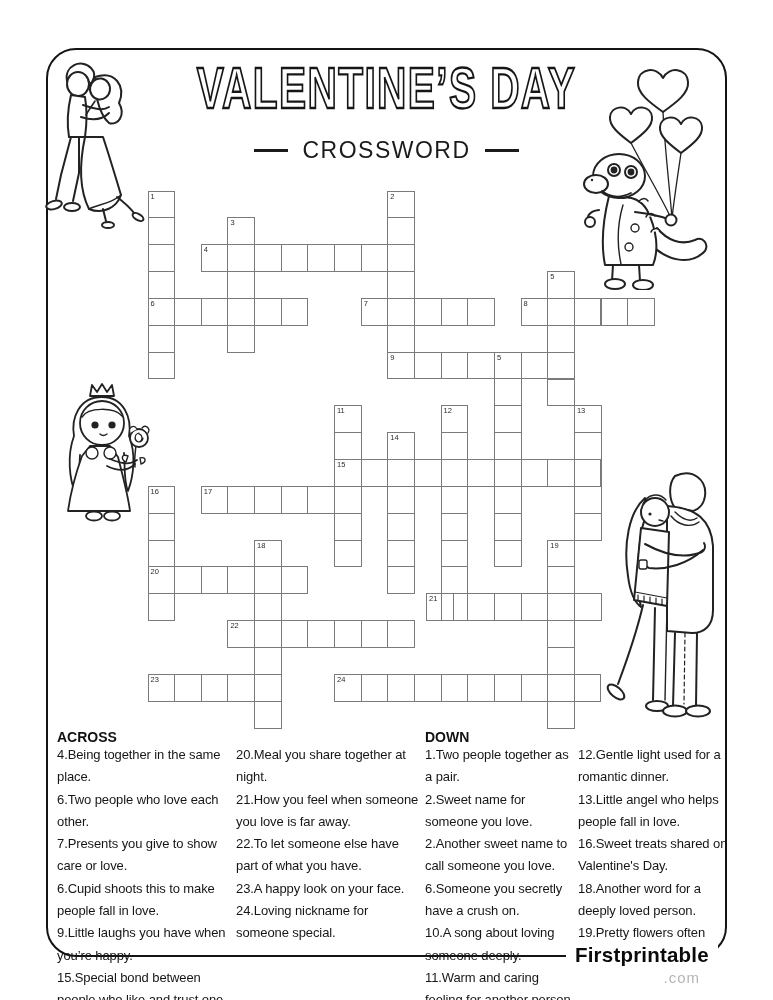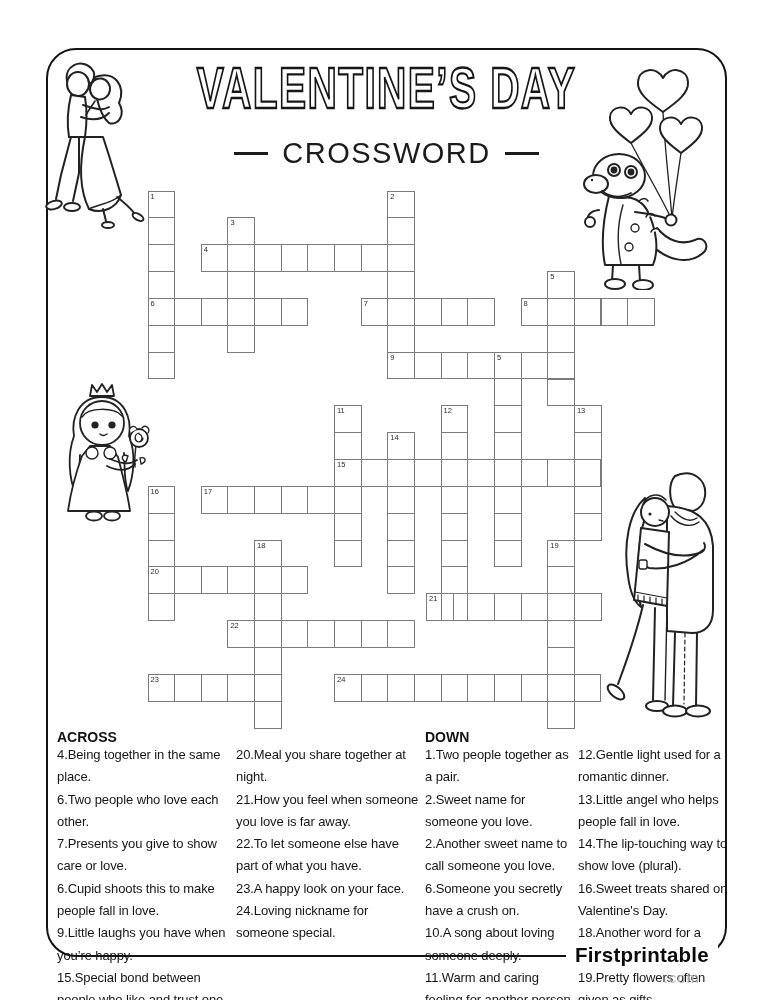--- a/index.html
+++ b/index.html
@@ -6,21 +6,21 @@
   .page{position:relative;width:773px;height:1000px;background:#fff;overflow:hidden;
         font-family:"Liberation Sans",sans-serif;color:#1a1a1a;}
   .frame{position:absolute;left:46px;top:48px;width:677px;height:905px;
          border:2.5px solid #141414;border-radius:30px;}
   .title{position:absolute;left:0;width:100%;top:54px;text-align:center;
          font-size:58px;font-weight:bold;letter-spacing:2px;color:#fff;
          -webkit-text-stroke:2.3px #161616;transform:scaleX(0.70);white-space:nowrap;}
   .subtitle{position:absolute;left:0;width:100%;top:137px;display:flex;
             justify-content:center;align-items:center;gap:14px;}
   .subtitle .dash{width:34px;height:2.6px;background:#1b1b1b;}
-  .subtitle .sub-text{font-size:29px;letter-spacing:1.5px;color:#1b1b1b;}
+  .subtitle .sub-text{font-size:23px;letter-spacing:1.5px;color:#1b1b1b;}
   .illus{position:absolute;}
   .illus svg{display:block;width:100%;height:100%;}
   .grid{position:absolute;left:147.5px;top:190.5px;}
   .word{position:absolute;}
   .cell{position:absolute;width:27.7px;height:27.9px;box-sizing:border-box;
         border:1px solid #7b7b7b;background:transparent;}
   .cellnum{position:absolute;left:2px;top:1px;font-size:7.5px;color:#2b2b2b;line-height:1;}
   .clue-header{position:absolute;font-size:14px;font-weight:bold;color:#111;}
   .clue-col{position:absolute;font-size:13px;line-height:22.3px;letter-spacing:-0.1px;color:#161616;}
   .clue{margin:0;}
@@ -431,21 +431,20 @@
       <div class="clue">1.Two people together as a pair.</div>
       <div class="clue">2.Sweet name for someone you love.</div>
       <div class="clue">2.Another sweet name to call someone you love.</div>
       <div class="clue">6.Someone you secretly have a crush on.</div>
       <div class="clue">10.A song about loving someone deeply.</div>
       <div class="clue">11.Warm and caring feeling for another person.</div>
     </div>
   <div class="clue-col" style="left:578px;top:744px;width:156px">
       <div class="clue">12.Gentle light used for a romantic dinner.</div>
       <div class="clue">13.Little angel who helps people fall in love.</div>
-      <div class="clue">14.The lip-touching way to show love (plural).</div>
       <div class="clue">16.Sweet treats shared on Valentine's Day.</div>
       <div class="clue">18.Another word for a deeply loved person.</div>
       <div class="clue">19.Pretty flowers often given as gifts.</div>
     </div>
 
   <div class="brand">Firstprintable</div>
   <div class="dotcom">.com</div>
 
 </div>
 

